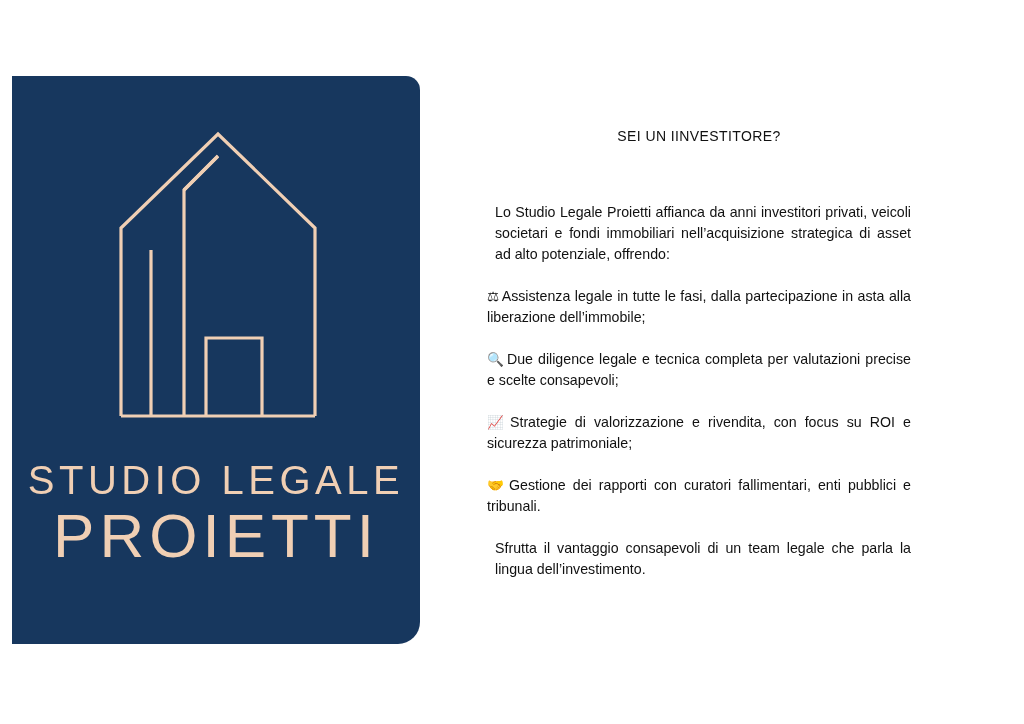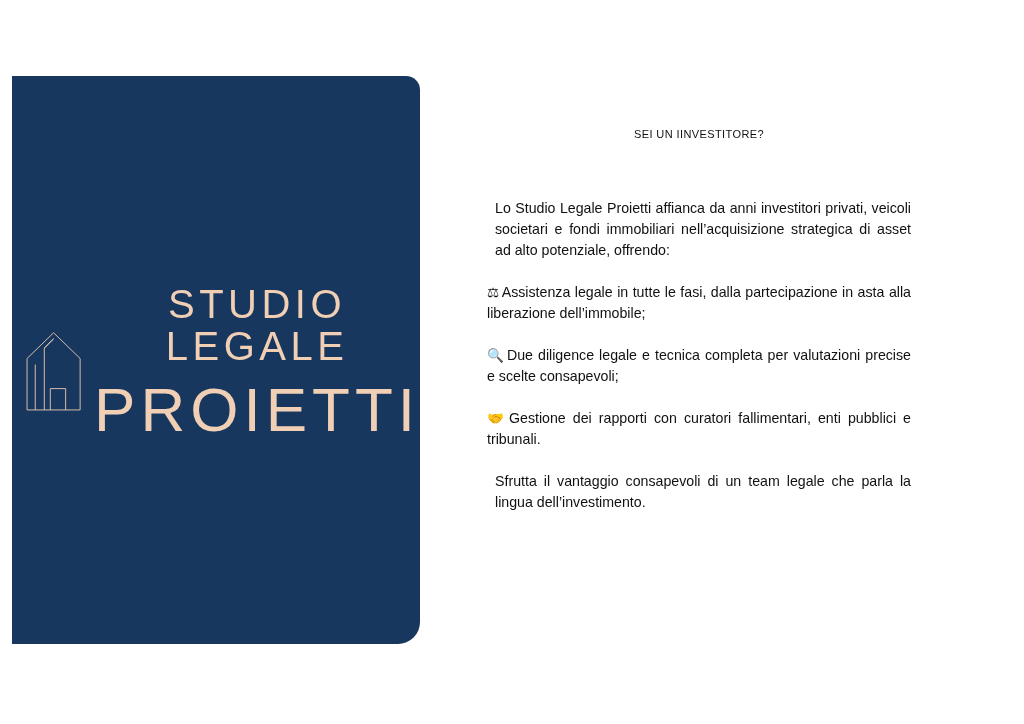--- a/index.html
+++ b/index.html
@@ -46,21 +46,21 @@
     background: #ffffff;
     border-radius: 50% 0 0 50%;
     transform: scaleX(0.55);
     opacity: 0;
   }
 
   .logo-inner {
     position: absolute;
     inset: 0;
     display: flex;
-    flex-direction: row;
+    flex-direction: column;
     align-items: center;
     justify-content: flex-start;
   }
 
   .house-mark {
     margin-top: 22px;
     width: 300px;
     height: 355px;
   }
 
@@ -77,33 +77,33 @@
     font-weight: 400;
     line-height: 1.05;
   }
   .logo-line2 {
     font-family: "Liberation Sans", sans-serif;
     font-size: 62px;
     letter-spacing: 5px;
     color: #f0cfb4;
     font-weight: 400;
     line-height: 1.08;
-    margin-top: 10px;
+    margin-top: 2px;
   }
 
   
   .content {
     position: absolute;
     left: 487px;
     top: 128px;
     width: 424px;
   }
 
   .headline {
-    font-size: 11px;
+    font-size: 14px;
     font-weight: 400;
     letter-spacing: 0.4px;
     text-align: center;
     color: #111111;
     margin: 0 0 58px 0;
   }
 
   .para {
     font-size: 14.2px;
     line-height: 21px;
@@ -162,20 +162,23 @@
     <p class="para">Lo Studio Legale Proietti affianca da anni investitori privati, veicoli societari e fondi immobiliari nell’acquisizione strategica di asset ad alto potenziale, offrendo:</p>
 
     <p class="bullet">
       <span class="emoji">⚖</span><span>Assistenza legale in tutte le fasi, dalla partecipazione in asta alla liberazione dell’immobile;</span>
     </p>
 
     <p class="bullet">
       <span class="emoji">🔍</span><span>Due diligence legale e tecnica completa per valutazioni precise e scelte consapevoli;</span>
     </p>
 
+    <p class="bullet">
+      <span class="emoji">📈</span><span>Strategie di valorizzazione e rivendita, con focus su ROI e sicurezza patrimoniale;</span>
+    </p>
 
     <p class="bullet">
       <span class="emoji">🤝</span><span>Gestione dei rapporti con curatori fallimentari, enti pubblici e tribunali.</span>
     </p>
 
     <p class="para">Sfrutta il vantaggio consapevoli di un team legale che parla la lingua dell’investimento.</p>
 
   </div>
 
 </div>

